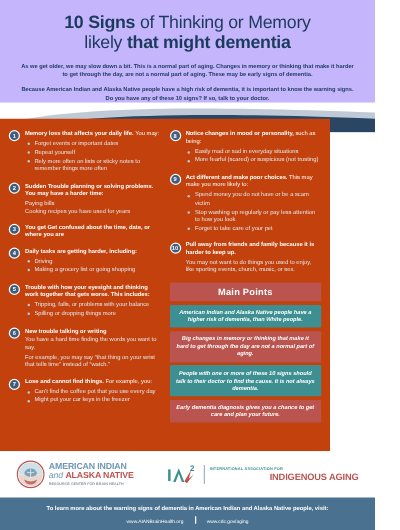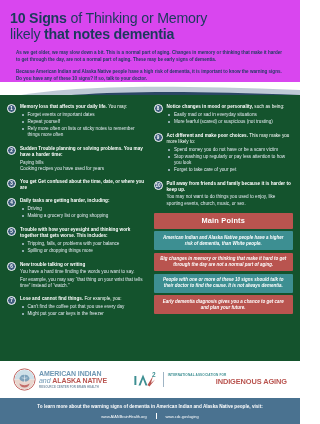--- a/index.html
+++ b/index.html
@@ -5,39 +5,39 @@
   * { box-sizing: border-box; margin: 0; padding: 0; }
   html, body {
     width: 300px; height: 424px;
     font-family: "Liberation Sans", sans-serif;
     background: #ffffff;
     overflow: hidden;
   }
   .page { position: relative; width: 300px; height: 424px; background: #ffffff; }
 
   
-  .header { position: relative; padding: 10px 10px 0 10px; background:#d946ef; }
+  .header { position: relative; padding: 10px 10px 0 10px; text-align: center; background:#c4b5fd; }
   .title {
     font-size: 14.2px; line-height: 1.16; color: #1b3a5c; font-weight: 400;
     letter-spacing: -0.2px;
   }
   .title b { font-weight: 700; }
   .intro {
     margin-top: 7px; font-size: 4.55px; line-height: 1.45; color: #1b3a5c;
     font-weight: 700; padding: 0 6px;
   }
   .intro.second { margin-top: 6px; }
 
   
   .wave { position: absolute; left:0; top: 84px; width: 300px; height: 22px; overflow: hidden; }
 
   
   .panel {
-    position: absolute; left: 0; top: 95px; width: 300px; height: 266px;
-    background: #14532d;
+    position: absolute; left: 0; top: 95px; width: 264px; height: 266px;
+    background: #c2410c;
     padding: 9px 7px 4px 7px;
   }
   .cols { display: flex; gap: 7px; height: 100%; }
   .col { width: 50%; }
 
   .sign { display: flex; margin-bottom: 6.5px; }
   .num {
     flex: 0 0 auto; width: 9px; height: 9px; border-radius: 50%;
     background: #3f5c7d; border: 0.7px solid #ffffff;
     color: #ffffff; font-size: 4.6px; font-weight: 700;
@@ -109,21 +109,21 @@
   .f-link { color: #ffffff; text-decoration: none; }
 </style>
 </head>
 <body>
 
 <div class="page">
 
   <div class="header">
     <div class="title">
       <b>10 Signs</b><span> of Thinking or Memory</span><br>
-      <span>likely </span><b>that notes dementia</b>
+      <span>likely </span><b>that might dementia</b>
     </div>
     <div class="intro">As we get older, we may slow down a bit. This is a normal part of aging. Changes in memory or thinking that make it harder to get through the day, are not a normal part of aging. These may be early signs of dementia.</div>
     <div class="intro second">Because American Indian and Alaska Native people have a high risk of dementia, it is important to know the warning signs. Do you have any of these 10 signs? If so, talk to your doctor.</div>
   </div>
 
   <div class="wave">
     <svg width="300" height="22" viewBox="0 0 300 22" preserveAspectRatio="none">
       <path d="M0 15 C 60 2, 140 0, 300 6 L300 22 L0 22 Z" fill="#a9b8c8" opacity="0.75"></path>
       <path d="M0 19 C 70 8, 150 5, 300 11 L300 22 L0 22 Z" fill="#2b4664"></path>
     </svg>

